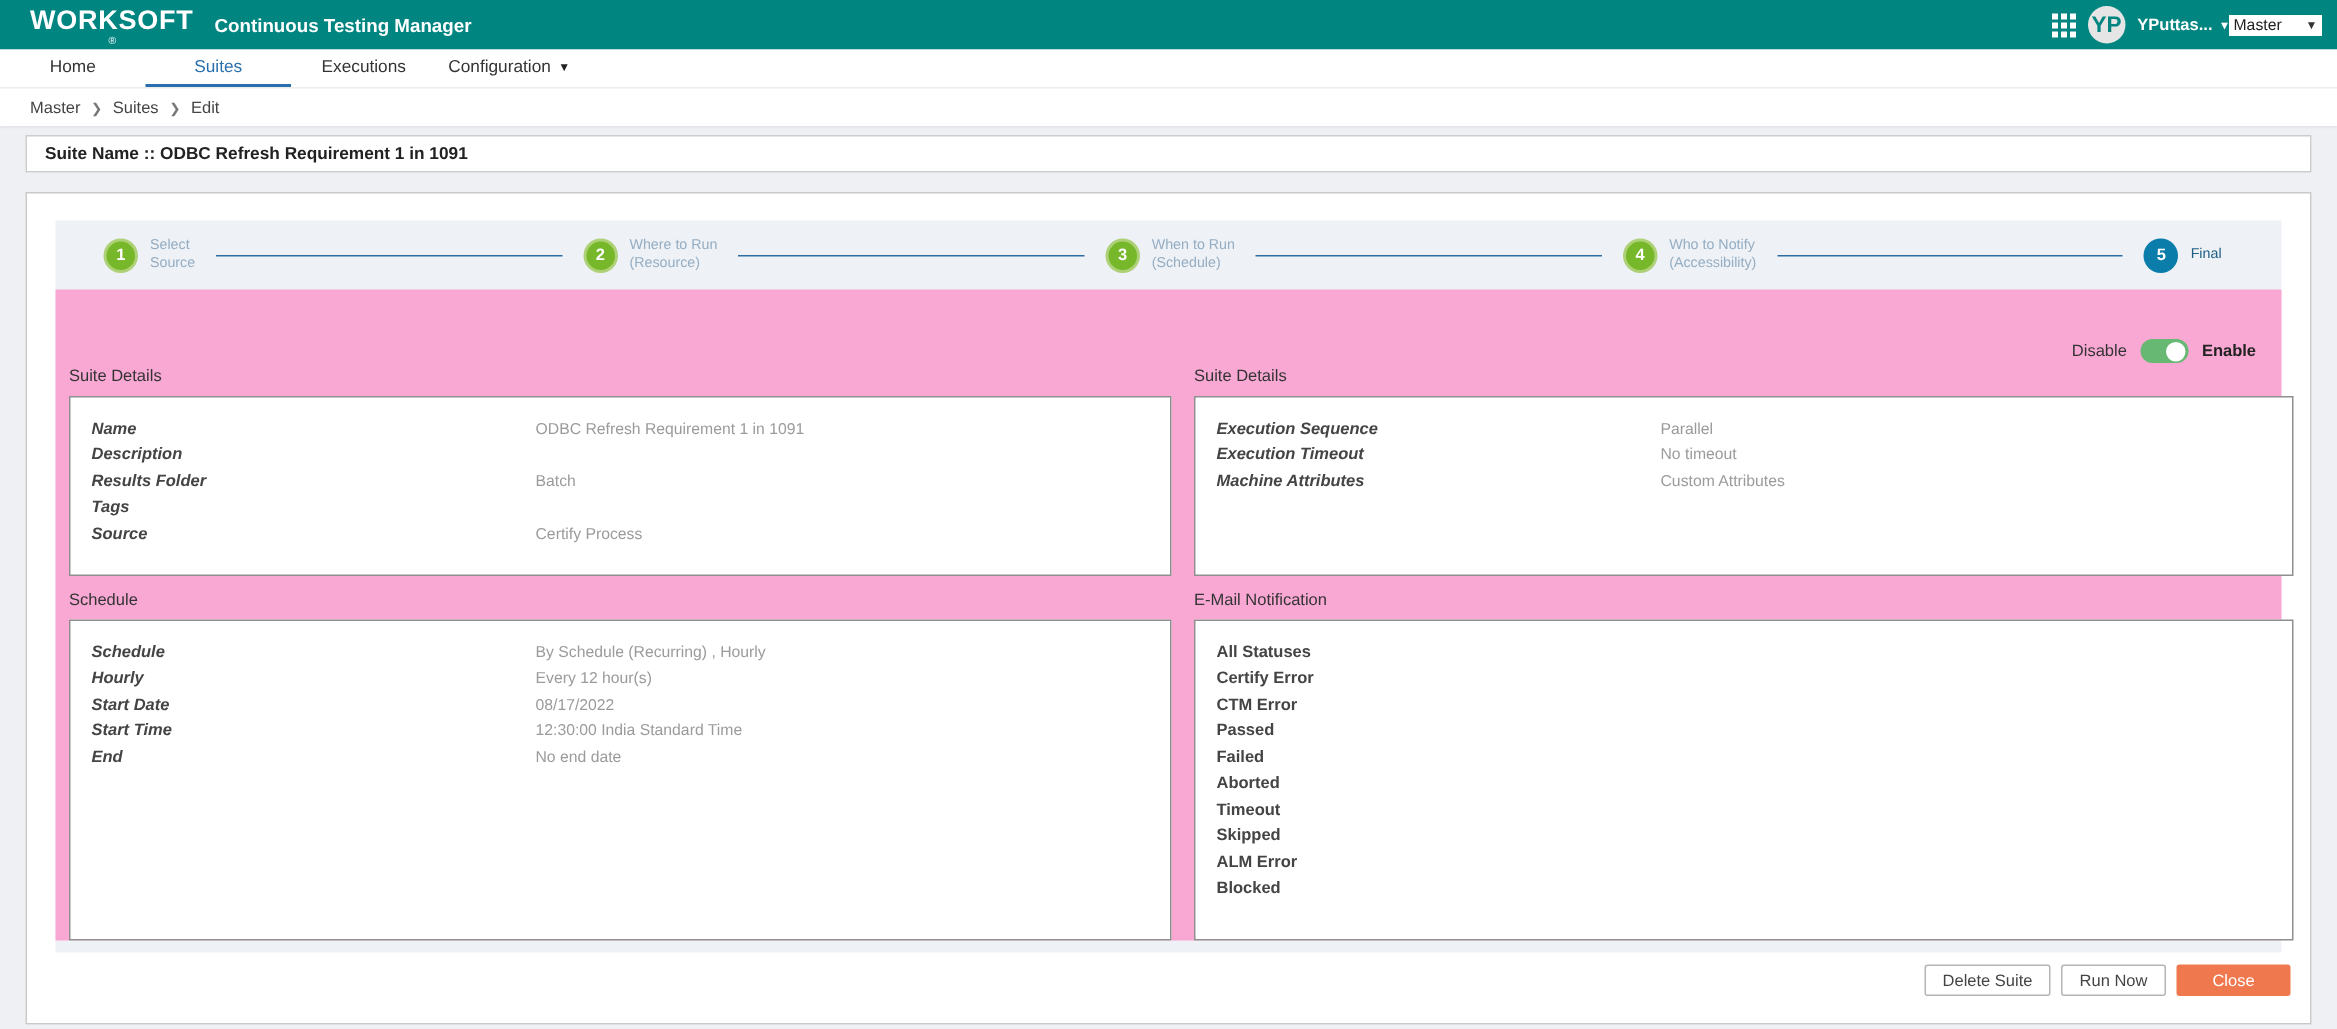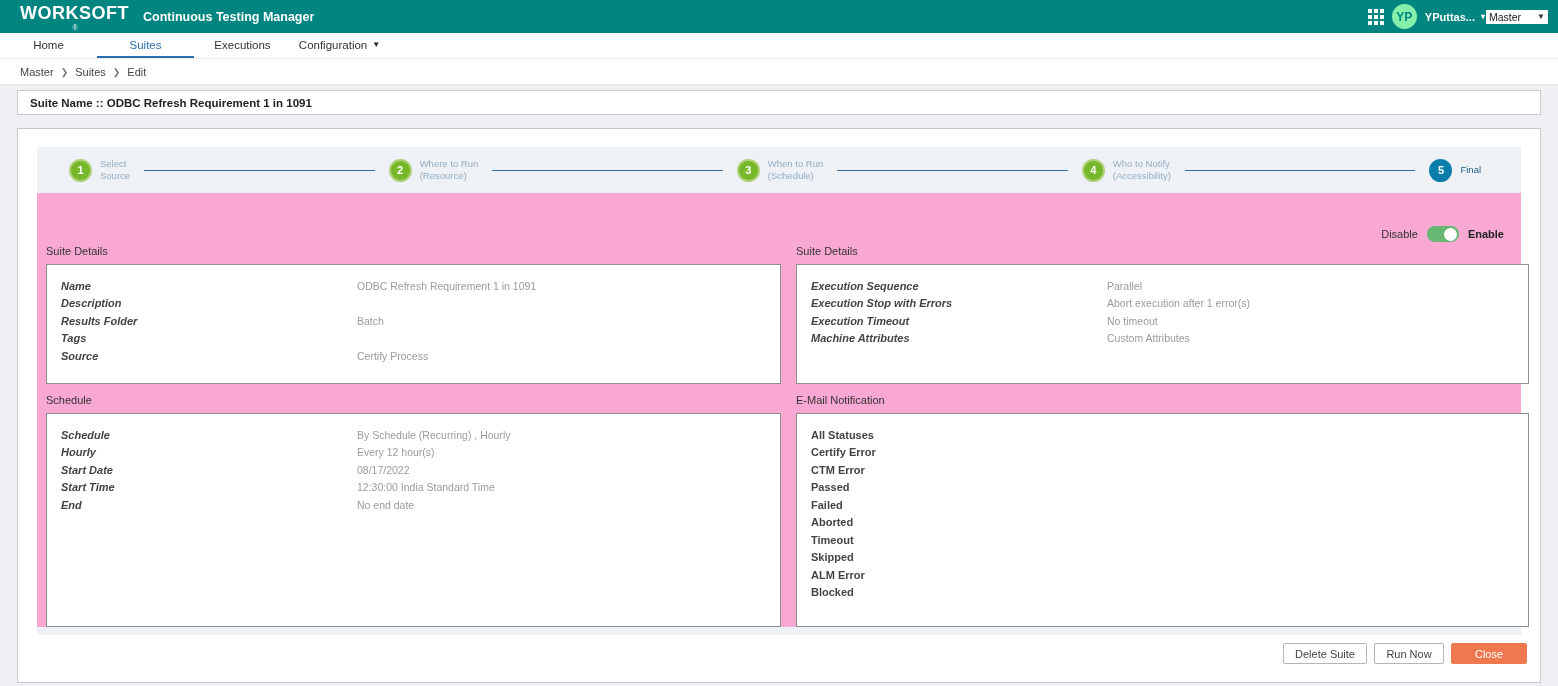--- a/index.html
+++ b/index.html
@@ -17,22 +17,22 @@
     padding:0 10px 0 20px; color:#fff;
   }
   .logo-wrap { display:flex; align-items:center;flex-direction:column; }
   .logo-text { font-size:18px; font-weight:bold; letter-spacing:.5px; }
   .logo-reg { font-size:7px; margin-left:1px; }
   .app-title { font-size:12.5px; font-weight:bold; margin-left:14px; }
   .header-right { margin-left:auto; display:flex; align-items:center; gap:8px; }
   .grid-icon { display:grid; grid-template-columns:repeat(3,4px); grid-template-rows:repeat(3,4px); gap:2px; cursor:pointer; }
   .grid-icon span { background:#fff; width:4px; height:4px; }
   .avatar {
-    width:25px; height:25px; border-radius:50%; background:#86efac; color:#008580;
-    font-size:12px; font-weight:bold; display:flex; align-items:center; justify-content:center;
+    width:25px; height:25px; border-radius:50%; background:#e5e5e5; color:#008580;
+    font-size:15px; font-weight:bold; display:flex; align-items:center; justify-content:center;
   }
   .user-block { display:flex; flex-direction:row; gap:1px; }
   .user-name-row { display:flex; align-items:center; gap:6px; font-size:11px; font-weight:bold; cursor:pointer; }
   .user-caret { font-size:8px; }
   .tenant-select {
     background:#fff; color:#222; font-size:10.5px; width:62px; height:14px;
     display:flex; align-items:center; justify-content:space-between; padding:0 3px; cursor:pointer;
   }
   .tenant-caret { font-size:8px; color:#333; }
 
@@ -269,24 +269,20 @@
             </div>
           </div>
         </div>
 
         <div>
           <div class="panel-title">Suite Details</div>
           <div class="panel-box r1">
             <div class="detail-row">
               <span class="detail-label">Execution Sequence</span>
               <span class="detail-value">Parallel</span>
-            </div>
-            <div class="detail-row">
-              <span class="detail-label">Execution Stop with Errors</span>
-              <span class="detail-value">Abort execution after 1 error(s)</span>
             </div>
             <div class="detail-row">
               <span class="detail-label">Execution Timeout</span>
               <span class="detail-value">No timeout</span>
             </div>
             <div class="detail-row">
               <span class="detail-label">Machine Attributes</span>
               <span class="detail-value">Custom Attributes</span>
             </div>
           </div>

